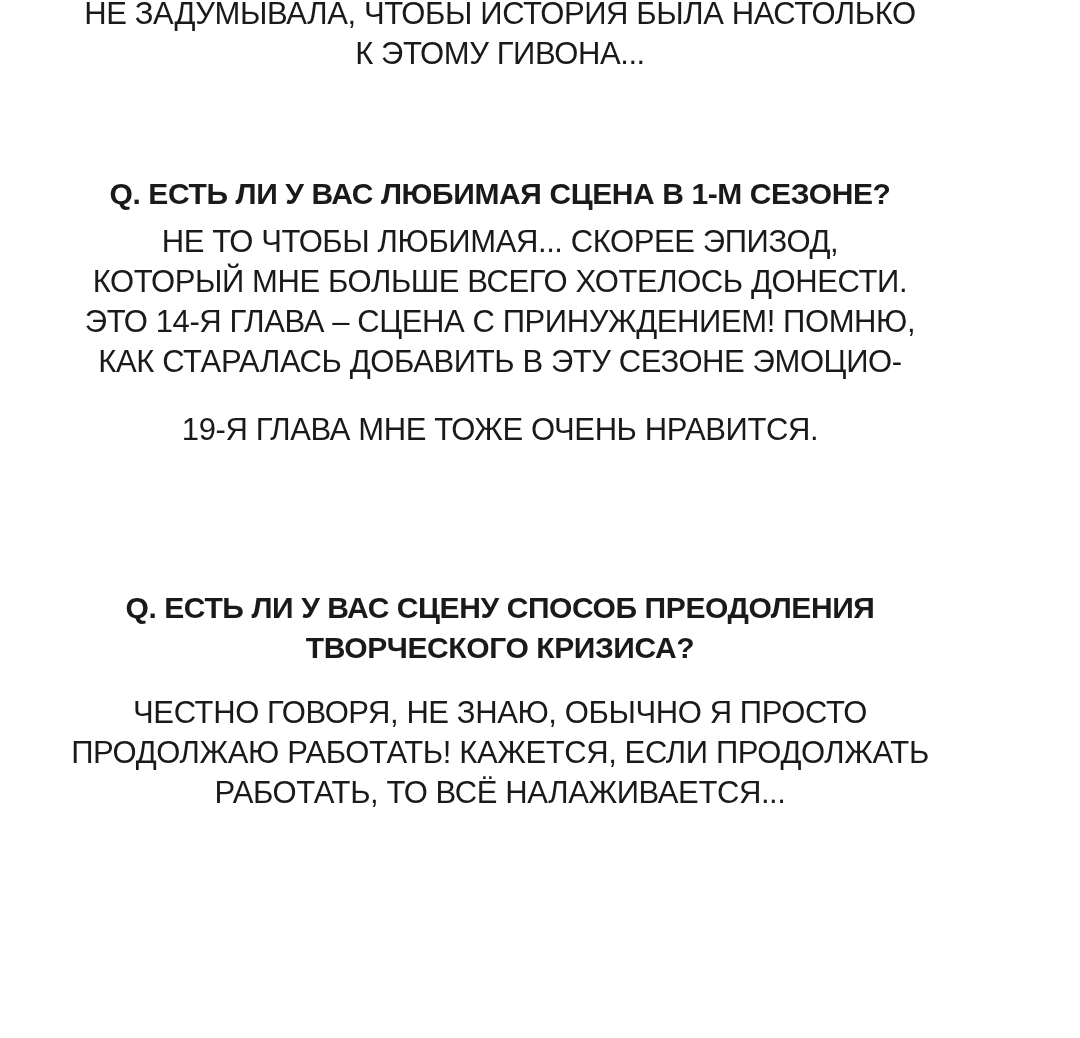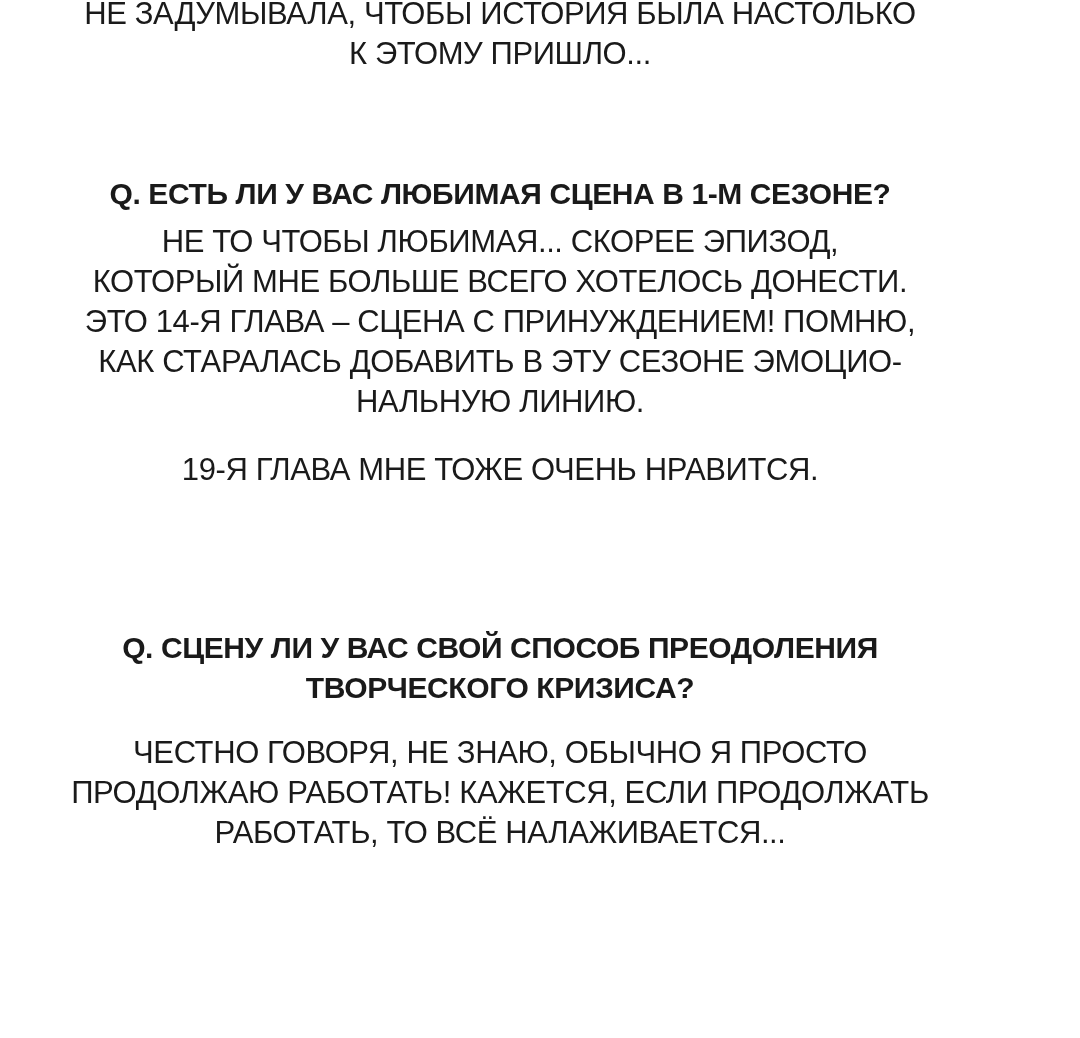--- a/index.html
+++ b/index.html
@@ -36,41 +36,40 @@
   .q2-heading   { margin-top: 138px; }
   .a2-p1        { margin-top: 25px; }
 </style>
 </head>
 <body>
 
 <div class="page">
 
   <div class="intro">
     <div class="line">НЕ ЗАДУМЫВАЛА, ЧТОБЫ ИСТОРИЯ БЫЛА НАСТОЛЬКО</div>
-    <div class="line">К ЭТОМУ ПРИШЛО...</div>
+    <div class="line">К ЭТОМУ ГИВОНА...</div>
   </div>
 
   <div class="question q1-heading">
     <div class="line">Q. ЕСТЬ ЛИ У ВАС ЛЮБИМАЯ СЦЕНА В 1-М СЕЗОНЕ?</div>
   </div>
 
   <div class="a1-p1">
     <div class="line">НЕ ТО ЧТОБЫ ЛЮБИМАЯ... СКОРЕЕ ЭПИЗОД,</div>
     <div class="line">КОТОРЫЙ МНЕ БОЛЬШЕ ВСЕГО ХОТЕЛОСЬ ДОНЕСТИ.</div>
     <div class="line">ЭТО 14-Я ГЛАВА – СЦЕНА С ПРИНУЖДЕНИЕМ! ПОМНЮ,</div>
     <div class="line">КАК СТАРАЛАСЬ ДОБАВИТЬ В ЭТУ СЕЗОНЕ ЭМОЦИО-</div>
-    <div class="line">НАЛЬНУЮ ЛИНИЮ.</div>
   </div>
 
   <div class="a1-p2">
     <div class="line">19-Я ГЛАВА МНЕ ТОЖЕ ОЧЕНЬ НРАВИТСЯ.</div>
   </div>
 
   <div class="question q2-heading">
-    <div class="line">Q. СЦЕНУ ЛИ У ВАС СВОЙ СПОСОБ ПРЕОДОЛЕНИЯ</div>
+    <div class="line">Q. ЕСТЬ ЛИ У ВАС СЦЕНУ СПОСОБ ПРЕОДОЛЕНИЯ</div>
     <div class="line">ТВОРЧЕСКОГО КРИЗИСА?</div>
   </div>
 
   <div class="a2-p1">
     <div class="line">ЧЕСТНО ГОВОРЯ, НЕ ЗНАЮ, ОБЫЧНО Я ПРОСТО</div>
     <div class="line">ПРОДОЛЖАЮ РАБОТАТЬ! КАЖЕТСЯ, ЕСЛИ ПРОДОЛЖАТЬ</div>
     <div class="line">РАБОТАТЬ, ТО ВСЁ НАЛАЖИВАЕТСЯ...</div>
   </div>
 
 </div>

